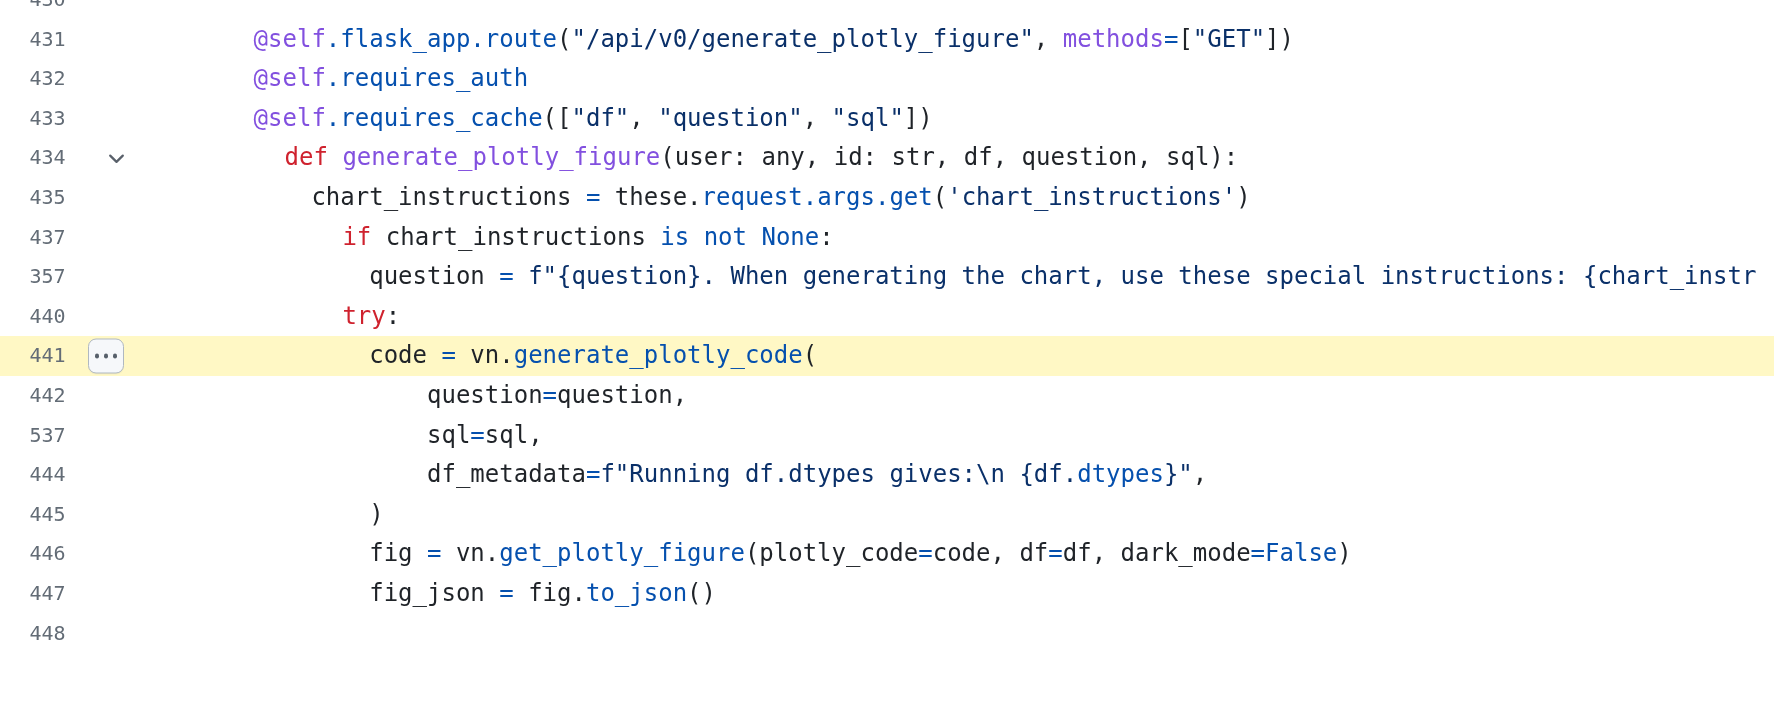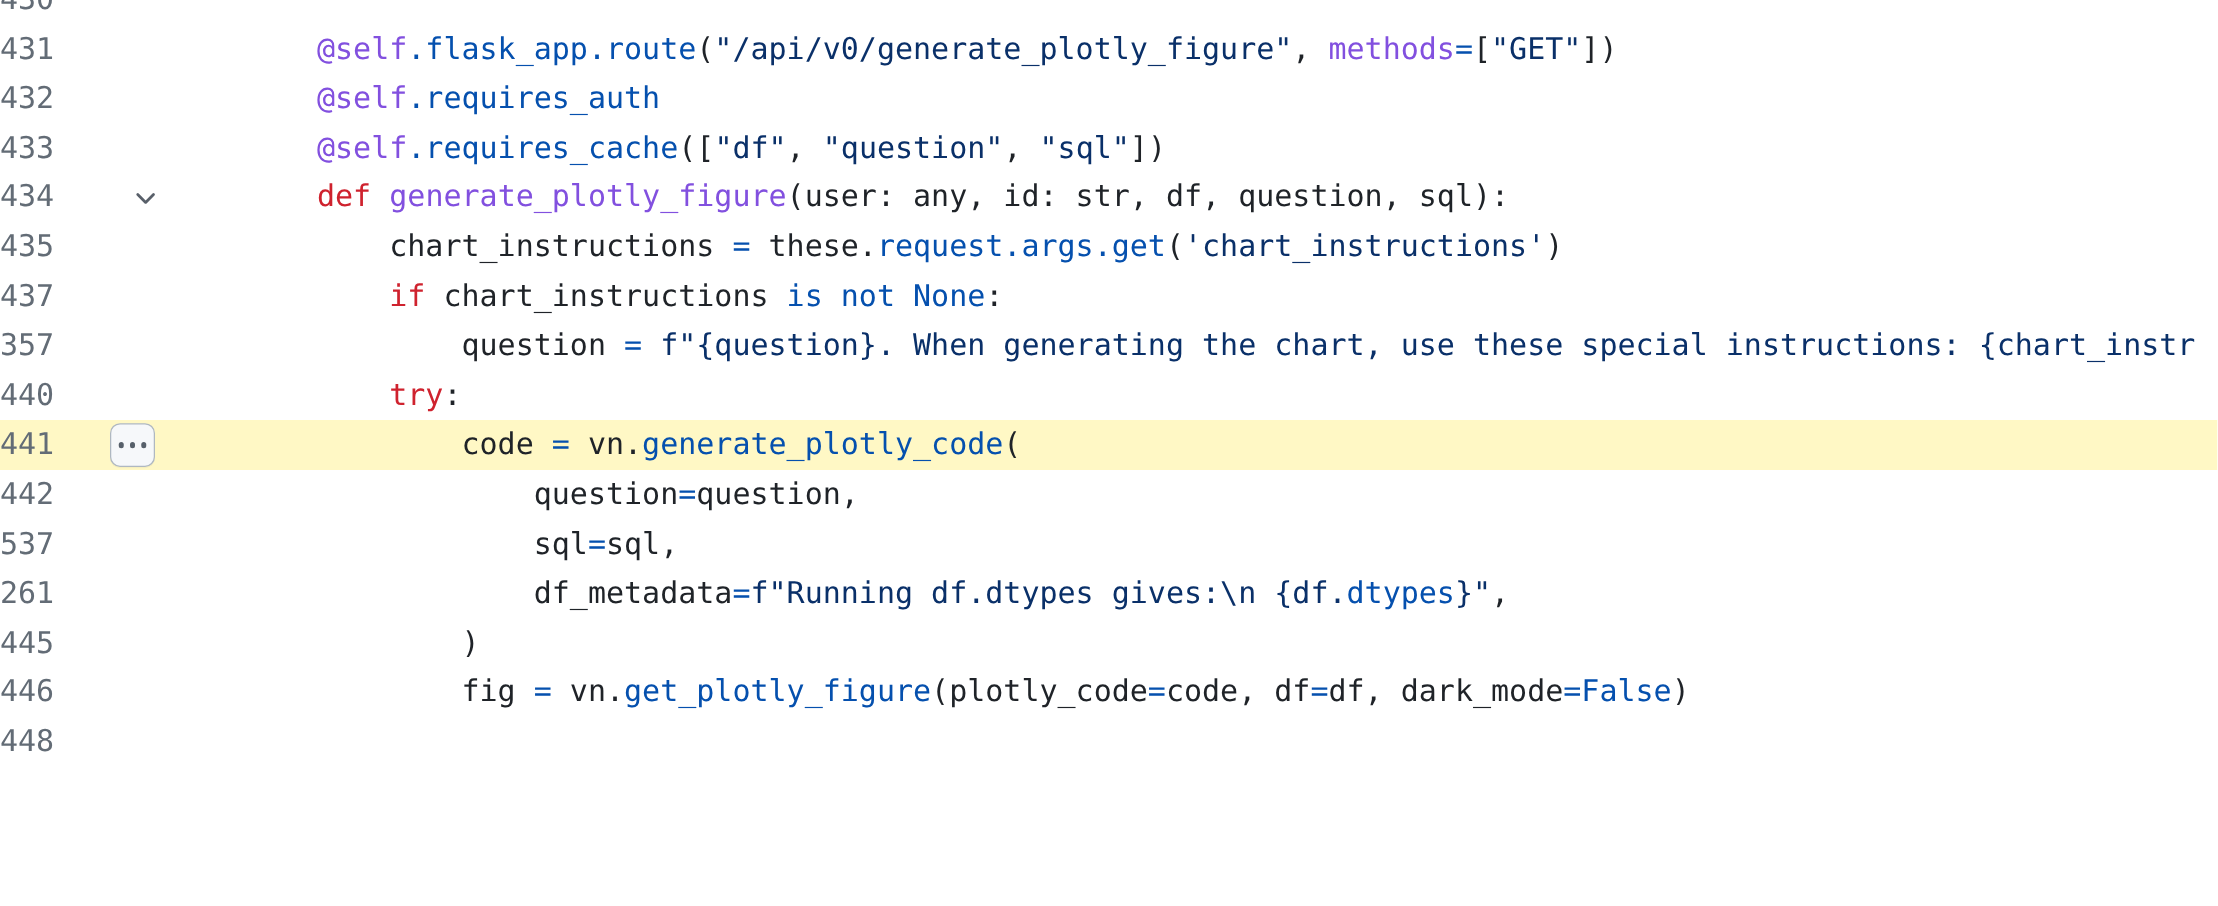--- a/index.html
+++ b/index.html
@@ -15,22 +15,22 @@
     display: flex;
     align-items: center;
     height: 39.6px;
     position: relative;
     width: 1774px;
   }
   .row.hl { background: var(--c-hl, #fff8c5); }
   .gutter {
     width: 95px;
     flex: none;
-    text-align: left;
-    font-size: 24px;
+    text-align: center;
+    font-size: 20px;
     line-height: 39.6px;
     color: var(--c-num, #636c76);
     cursor: pointer;
     user-select: none;
   }
   .aux {
     width: 43px;
     flex: none;
     height: 100%;
     display: flex;
@@ -41,21 +41,21 @@
   pre.code {
     margin: 0;
     flex: 1;
     font-family: inherit;
     font-size: 24px;
     line-height: 39.6px;
     white-space: pre;
     overflow: hidden;
   }
   .t-p { color: var(--c-p, #1f2328); }
-  .t-k { color: var(--c-k, #cf222e); }
+  .t-k { color: var(--c-k, #cf222e); margin-left: 31px; }
   .t-d { color: var(--c-d, #8250df); }
   .t-c { color: var(--c-c, #0550ae); }
   .t-s { color: var(--c-s, #0a3069); }
   .chevron-btn {
     background: none; border: none; padding: 0; margin: 0;
     cursor: pointer; display: flex; align-items: center; justify-content: center;
   }
   .actions-btn {
     position: absolute;
     left: -7px;
@@ -154,33 +154,38 @@
         <div class="gutter">442</div>
         <div class="aux"></div>
         <pre class="code"><span class="t-p">                    question</span><span class="t-c">=</span><span class="t-p">question,</span></pre>
       </div>
       <div class="row">
         <div class="gutter">537</div>
         <div class="aux"></div>
         <pre class="code"><span class="t-p">                    sql</span><span class="t-c">=</span><span class="t-p">sql,</span></pre>
       </div>
       <div class="row">
-        <div class="gutter">261</div>
+        <div class="gutter">444</div>
         <div class="aux"></div>
         <pre class="code"><span class="t-p">                    df_metadata</span><span class="t-c">=</span><span class="t-s">f"Running df.dtypes gives:\n {df.</span><span class="t-c">dtypes</span><span class="t-s">}"</span><span class="t-p">,</span></pre>
       </div>
       <div class="row">
         <div class="gutter">445</div>
         <div class="aux"></div>
         <pre class="code"><span class="t-p">                )</span></pre>
       </div>
       <div class="row">
         <div class="gutter">446</div>
         <div class="aux"></div>
         <pre class="code"><span class="t-p">                fig </span><span class="t-c">=</span><span class="t-p"> vn.</span><span class="t-c">get_plotly_figure</span><span class="t-p">(plotly_code</span><span class="t-c">=</span><span class="t-p">code, df</span><span class="t-c">=</span><span class="t-p">df, dark_mode</span><span class="t-c">=</span><span class="t-c">False</span><span class="t-p">)</span></pre>
       </div>
       <div class="row">
+        <div class="gutter">447</div>
+        <div class="aux"></div>
+        <pre class="code"><span class="t-p">                fig_json </span><span class="t-c">=</span><span class="t-p"> fig.</span><span class="t-c">to_json</span><span class="t-p">()</span></pre>
+      </div>
+      <div class="row">
         <div class="gutter">448</div>
         <div class="aux"></div>
         <pre class="code"></pre>
       </div>
     </div>
 </div>
 
 </body></html>

